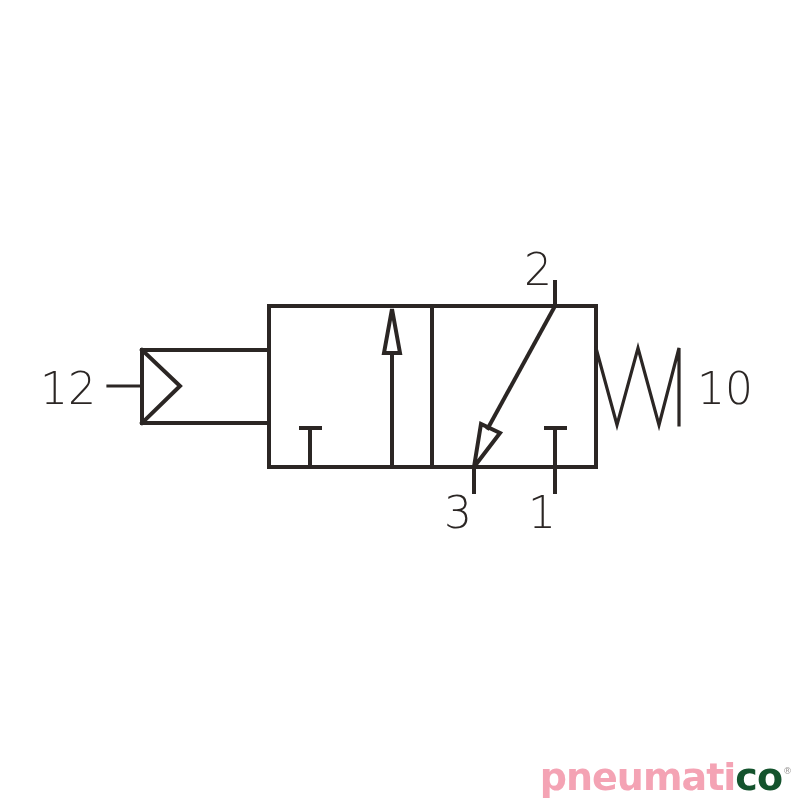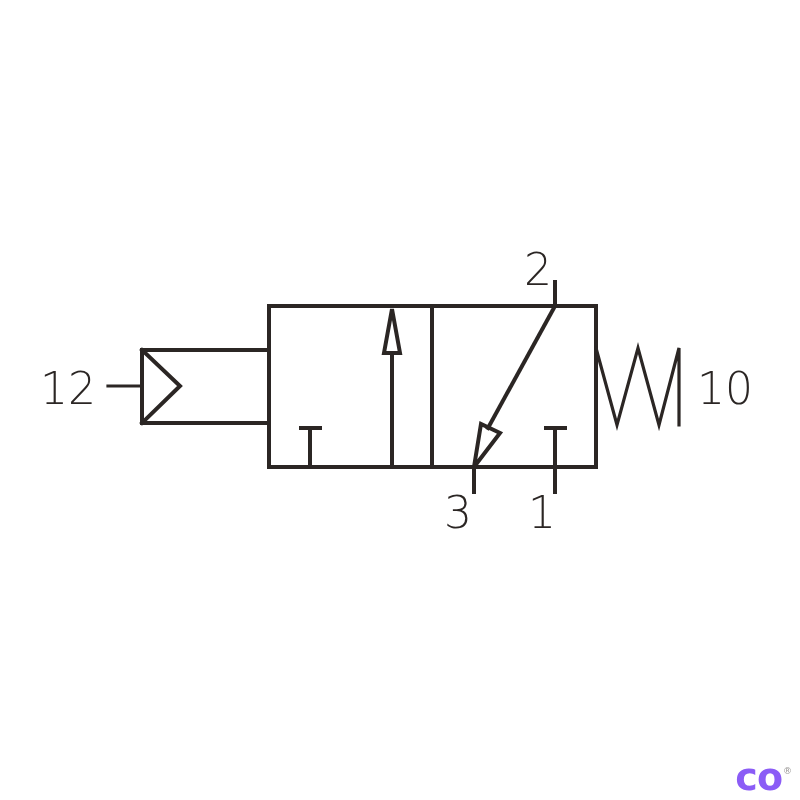--- a/index.html
+++ b/index.html
@@ -4,21 +4,21 @@
   <style>
     html, body { margin: 0; padding: 0; background: #ffffff; }
     body { width: 800px; height: 800px; position: relative; overflow: hidden; font-family: "DejaVu Sans", sans-serif; }
     svg#diagram { position: absolute; left: 0; top: 0; }
     .stroke { stroke: #2b2624; stroke-width: 4; fill: none; stroke-linecap: square; stroke-linejoin: miter; }
     .thin { stroke-width: 3.2; }
     .label { font-family: "DejaVu Sans", sans-serif; font-size: 44px; fill: #2b2624; font-weight: 300; }
     .logo { position: absolute; right: 8px; bottom: 6px; height: 34px; display: flex; align-items: baseline; }
     .logo .brand { font-family: "DejaVu Sans", sans-serif; font-weight: bold; font-size: 38px; letter-spacing: -1px; line-height: 34px; }
     .logo .brand-main { color: #f4a3b4; }
-    .logo .brand-end { color: #8b5cf6; }
+    .logo .brand-end { color: #14532d; }
     .logo .reg { font-size: 9px; color: #9b9897; margin-left: 1px; align-self: flex-start; margin-top: 6px; }
   </style>
 </head>
 <body>
 
 <svg id="diagram" width="800" height="800" viewBox="0 0 800 800">
 
   <g>
     <line class="stroke thin" x1="108" y1="386" x2="142" y2="386"></line>
     <rect class="stroke" x="142" y="350" width="127" height="73"></rect>
@@ -51,15 +51,16 @@
   <polyline class="stroke thin" points="596,348 617,425 638,348 659,425 679,348 679,425"></polyline>
 
   <text class="label" x="40" y="404">12</text>
   <text class="label" x="697" y="404">10</text>
   <text class="label" x="524" y="285">2</text>
   <text class="label" x="444" y="528">3</text>
   <text class="label" x="528" y="528">1</text>
 </svg>
 
 <div class="logo">
+  <span class="brand brand-main">pneumati</span>
   <span class="brand brand-end">co</span>
   <span class="reg">®</span>
 </div>
 
 </body></html>

